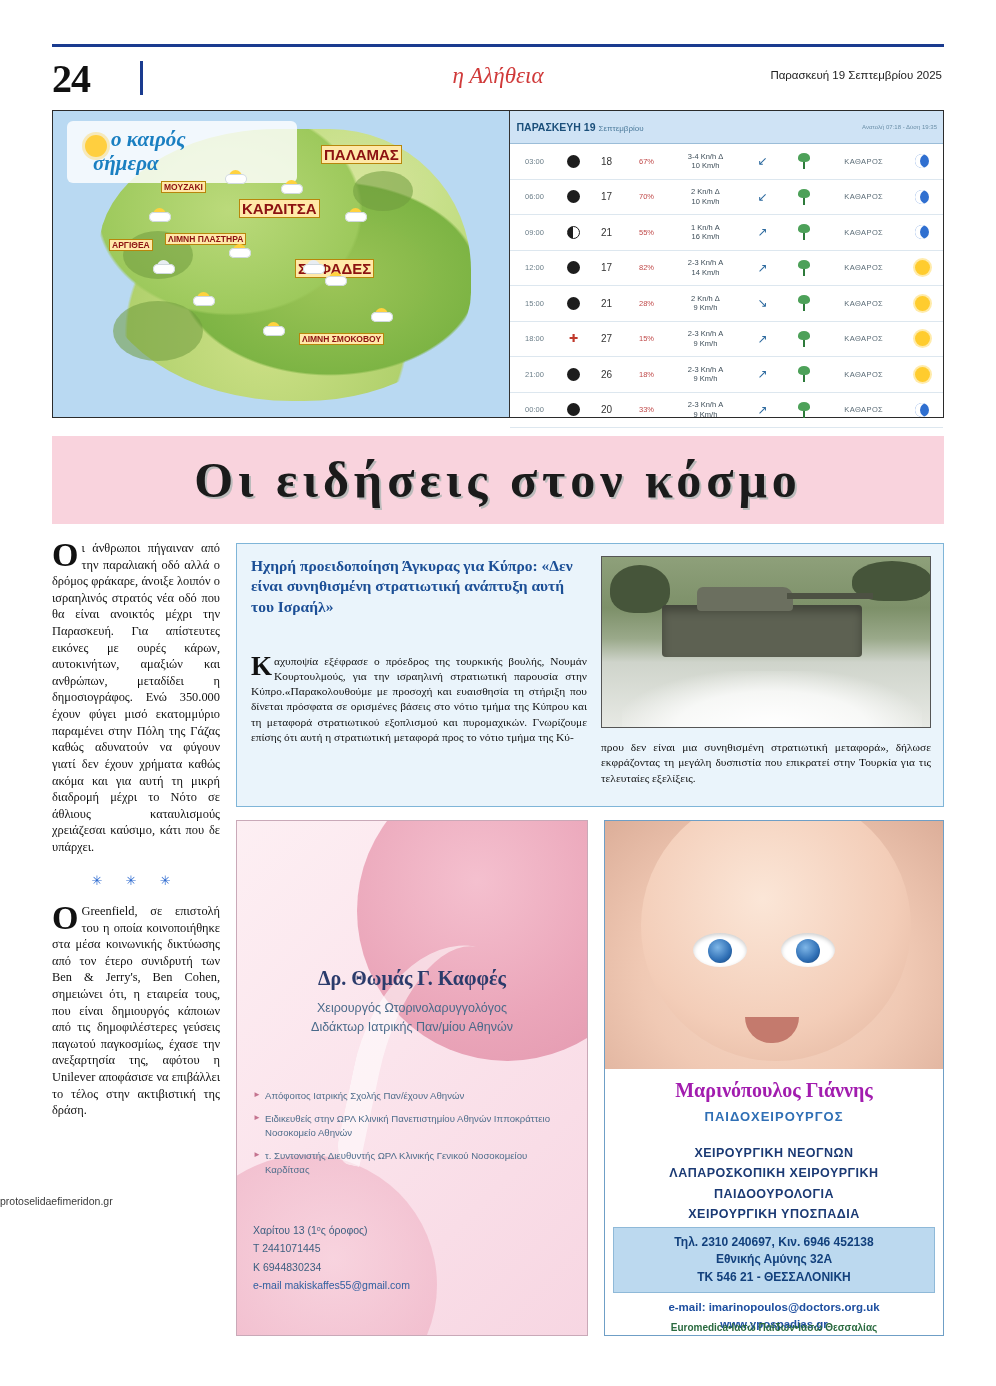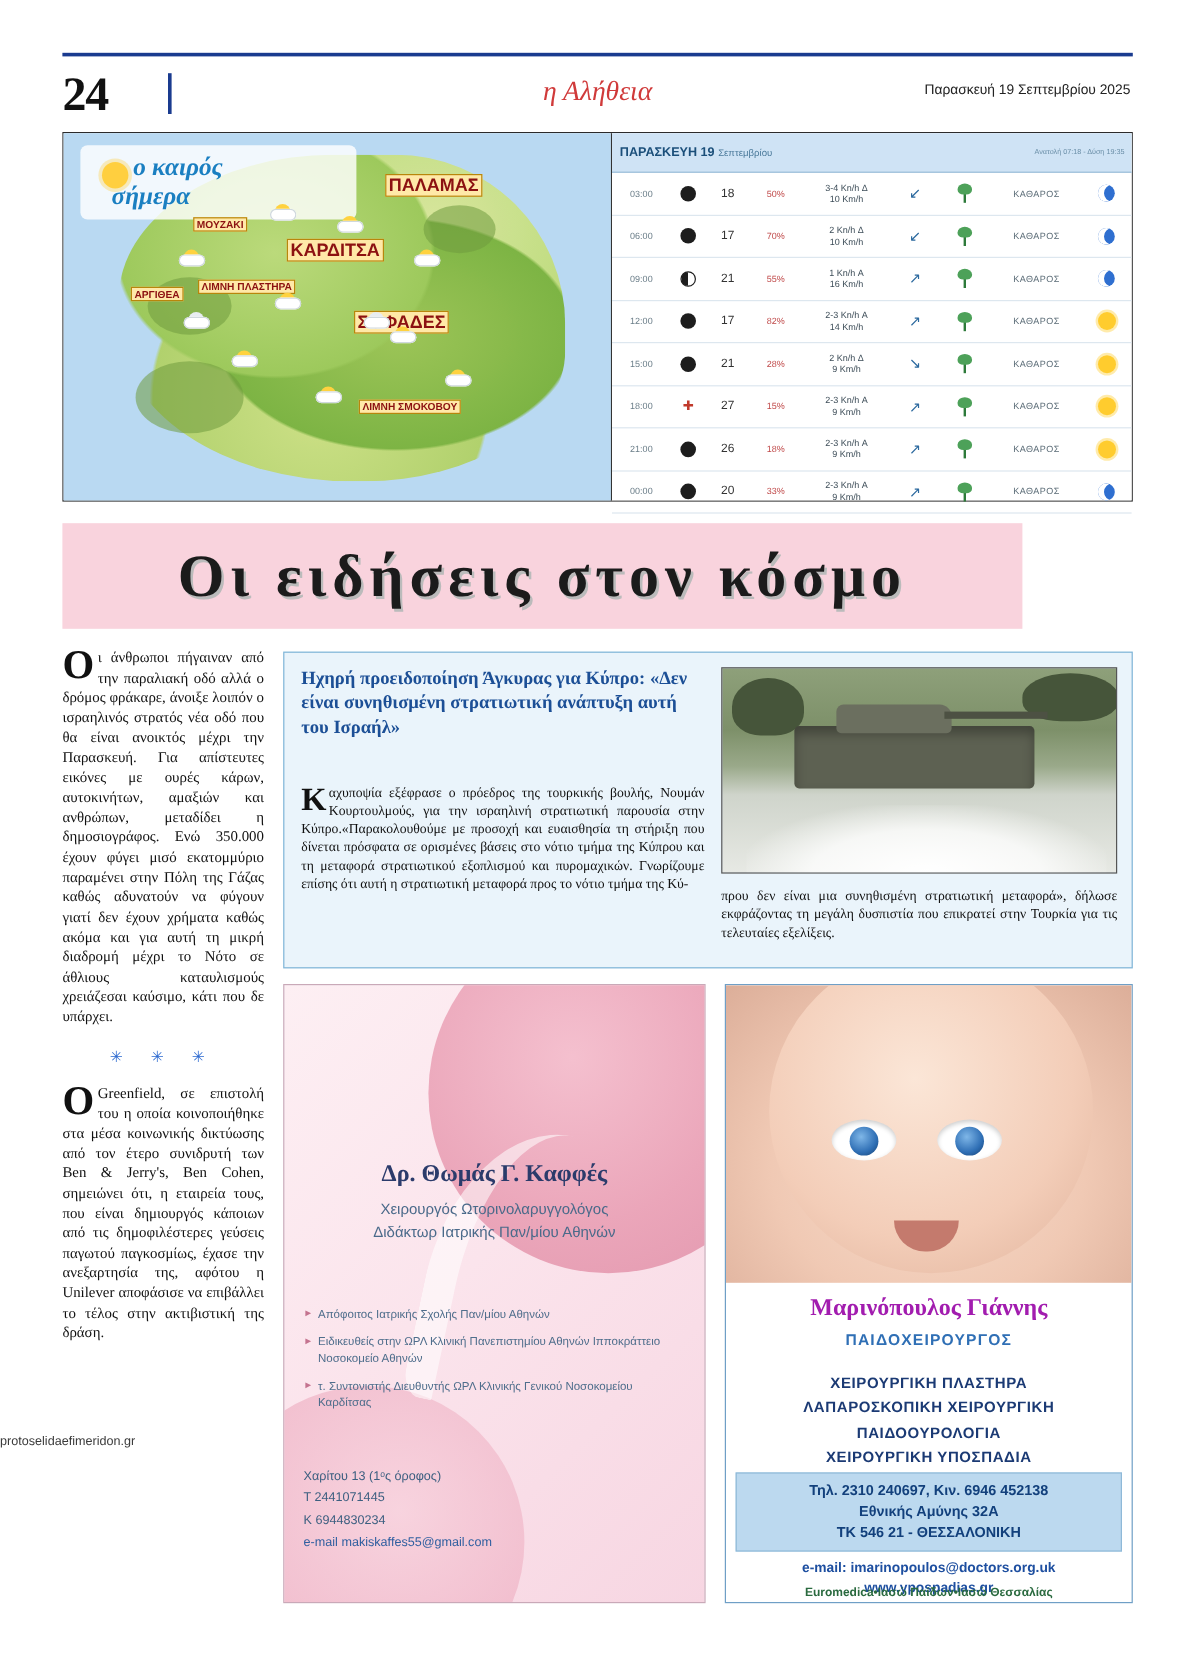--- a/index.html
+++ b/index.html
@@ -123,21 +123,21 @@
   .moon { width:14px; height:14px; border-radius:50%;
           background:#2f6fd0; box-shadow: 5px 0 0 0 #fff inset; }
   .sunny { width:15px; height:15px; border-radius:50%; background:#ffcc2e; box-shadow:0 0 0 2px rgba(255,204,46,.4); }
   .tree { width:12px; height:16px; position:relative; }
   .tree:before { content:""; position:absolute; left:5px; top:6px; width:2px; height:10px; background:#2d7a3a; }
   .tree:after { content:""; position:absolute; left:0; top:0; width:12px; height:9px; background:#4da159; border-radius:50% 50% 40% 40%; }
   .rain { color:#c0392b; font-size:11px; }
 
   
   .banner {
-    position:absolute; left:52px; top:436px; width:800px; height:88px;
+    position:absolute; left:52px; top:436px; width:892px; height:88px;
     background:#f9d3dd;
   }
   .banner h1 {
     margin:0; padding:0;
     position:absolute; inset:0;
     display:flex; align-items:center; justify-content:center;
     font-family:"Liberation Serif", serif;
     font-size:50px; font-weight:bold; color:#1b1b1b;
     letter-spacing:5px;
     text-shadow: 2px 2px 0 #bbb;
@@ -420,21 +420,21 @@
         </div>
         <div class="t2">Ανατολή 07:18 - Δύση 19:35</div>
       </div>
       <div id="wx-rows">
           <div class="wx-row">
             <div class="c-time">03:00</div>
             <div class="c-ico">
               <span class="dot"></span>
             </div>
             <div class="c-temp">18</div>
-            <div class="c-hum">50%</div>
+            <div class="c-hum">67%</div>
             <div class="c-wind">
               <div>3-4 Kn/h Δ</div>
               <div>10 Km/h</div>
             </div>
             <div class="c-arrow">↙</div>
             <div class="c-tree">
               <span class="tree"></span>
             </div>
             <div class="c-desc">ΚΑΘΑΡΟΣ</div>
             <div class="c-end">
@@ -620,21 +620,21 @@
   <div class="ad-doctor">
     <div class="blob"></div>
     <div class="blob2"></div>
     <div class="swirl"></div>
     <div class="dname">Δρ. Θωμάς Γ. Καφφές</div>
     <div class="dspec">
       <div>Χειρουργός Ωτορινολαρυγγολόγος</div>
       <div>Διδάκτωρ Ιατρικής Παν/μίου Αθηνών</div>
     </div>
     <div class="dlist">
-      <div class="li">Απόφοιτος Ιατρικής Σχολής Παν/μίου Αθηνών</div>
+      <div class="li">Απόφοιτος Ιατρικής Σχολής Παν/έχουν Αθηνών</div>
       <div class="li">Ειδικευθείς στην ΩΡΛ Κλινική Πανεπιστημίου Αθηνών Ιπποκράττειο Νοσοκομείο Αθηνών</div>
       <div class="li">τ. Συντονιστής Διευθυντής ΩΡΛ Κλινικής Γενικού Νοσοκομείου Καρδίτσας</div>
     </div>
     <div class="daddr">
       <div>Χαρίτου 13 (1ᵒς όροφος)</div>
       <div>Τ 2441071445</div>
       <div>Κ 6944830234</div>
       <div class="demail">e-mail  makiskaffes55@gmail.com</div>
     </div>
   </div>
@@ -644,21 +644,21 @@
       <div class="head"></div>
       <div class="eye l"></div>
       <div class="eye r"></div>
       <div class="iris l"></div>
       <div class="iris r"></div>
       <div class="mouth"></div>
     </div>
     <div class="btitle">Μαρινόπουλος Γιάννης</div>
     <div class="bsub">ΠΑΙΔΟΧΕΙΡΟΥΡΓΟΣ</div>
     <div class="bserv">
-      <div>ΧΕΙΡΟΥΡΓΙΚΗ ΠΛΑΣΤΗΡΑ</div>
+      <div>ΧΕΙΡΟΥΡΓΙΚΗ ΝΕΟΓΝΩΝ</div>
       <div>ΛΑΠΑΡΟΣΚΟΠΙΚΗ ΧΕΙΡΟΥΡΓΙΚΗ</div>
       <div>ΠΑΙΔΟΟΥΡΟΛΟΓΙΑ</div>
       <div>ΧΕΙΡΟΥΡΓΙΚΗ ΥΠΟΣΠΑΔΙΑ</div>
     </div>
     <div class="bcontact">
       <div>Τηλ. 2310 240697, Κιν. 6946 452138</div>
       <div>Εθνικής Αμύνης 32Α</div>
       <div>ΤΚ 546 21 - ΘΕΣΣΑΛΟΝΙΚΗ</div>
     </div>
     <div class="bweb">

